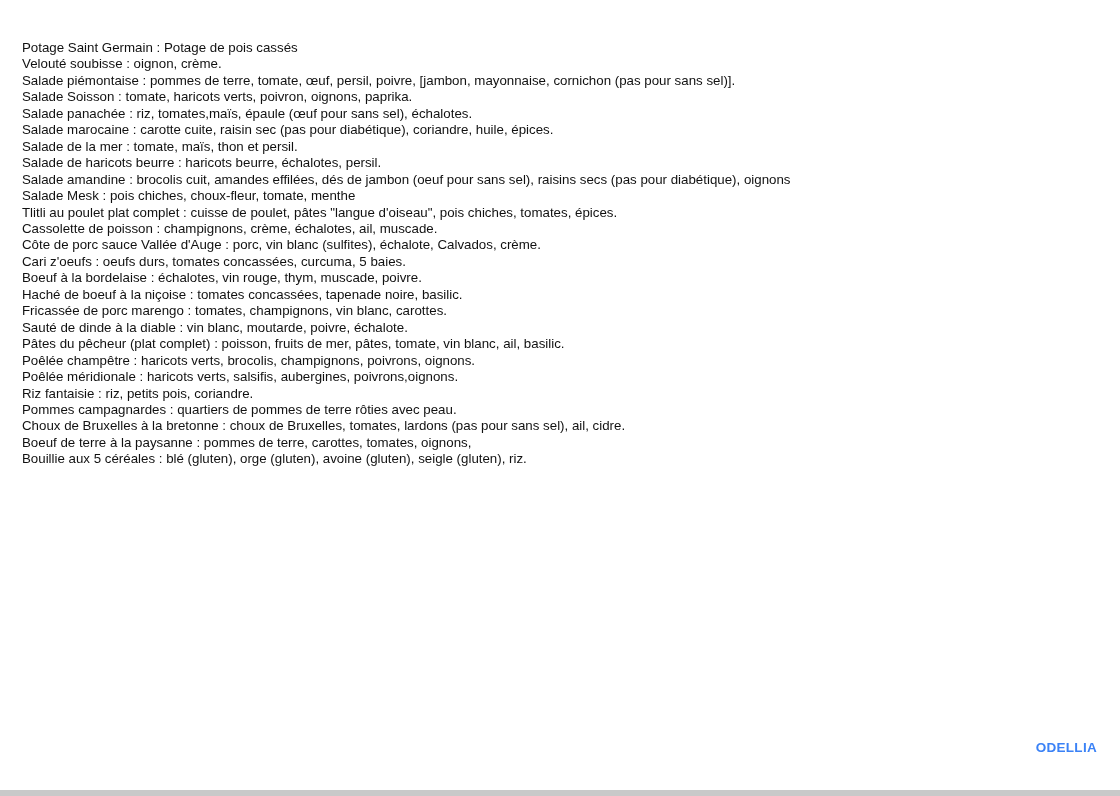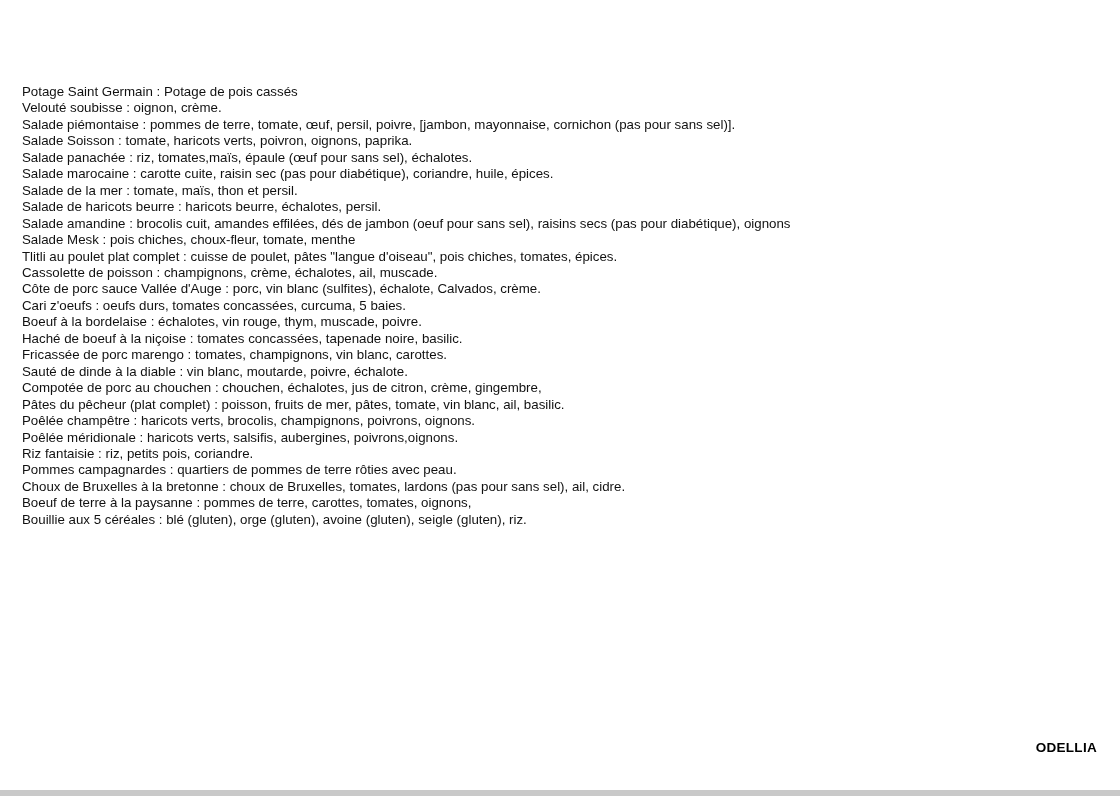--- a/index.html
+++ b/index.html
@@ -14,36 +14,35 @@
     background: #ffffff;
     overflow: hidden;
     font-family: "Liberation Sans", sans-serif;
     color: #000000;
   }
   .menu-list {
     position: absolute;
     left: 22px;
     top: 40px;
     right: 10px;
-    margin-top: 44px;
   }
   .menu-line {
     font-size: 13.3px;
     line-height: 16.45px;
     white-space: nowrap;
     color: #111111;
   }
   .footer-brand {
     position: absolute;
     top: 740px;
     right: 23px;
     font-size: 13.5px;
     font-weight: bold;
     letter-spacing: 0.3px;
-    color: #000000;
+    color: #3b82f6;
   }
   .bottom-bar {
     position: absolute;
     left: 0;
     bottom: 0;
     width: 100%;
     height: 6px;
     background: #c9c9c9;
   }
 </style>
@@ -63,21 +62,20 @@
       <div class="menu-line">Salade amandine : brocolis cuit, amandes effilées, dés de jambon (oeuf pour sans sel), raisins secs (pas pour diabétique), oignons</div>
       <div class="menu-line">Salade Mesk : pois chiches, choux-fleur, tomate, menthe</div>
       <div class="menu-line">Tlitli au poulet plat complet : cuisse de poulet, pâtes "langue d'oiseau", pois chiches, tomates, épices.</div>
       <div class="menu-line">Cassolette de poisson : champignons, crème, échalotes, ail, muscade.</div>
       <div class="menu-line">Côte de porc sauce Vallée d'Auge : porc, vin blanc (sulfites), échalote, Calvados, crème.</div>
       <div class="menu-line">Cari z'oeufs : oeufs durs, tomates concassées, curcuma, 5 baies.</div>
       <div class="menu-line">Boeuf à la bordelaise : échalotes, vin rouge, thym, muscade, poivre.</div>
       <div class="menu-line">Haché de boeuf à la niçoise : tomates concassées, tapenade noire, basilic.</div>
       <div class="menu-line">Fricassée de porc marengo : tomates, champignons, vin blanc, carottes.</div>
       <div class="menu-line">Sauté de dinde à la diable : vin blanc, moutarde, poivre, échalote.</div>
-      <div class="menu-line">Compotée de porc au chouchen : chouchen, échalotes, jus de citron, crème, gingembre,</div>
       <div class="menu-line">Pâtes du pêcheur (plat complet) : poisson, fruits de mer, pâtes, tomate, vin blanc, ail, basilic.</div>
       <div class="menu-line">Poêlée champêtre : haricots verts, brocolis, champignons, poivrons, oignons.</div>
       <div class="menu-line">Poêlée méridionale : haricots verts, salsifis, aubergines, poivrons,oignons.</div>
       <div class="menu-line">Riz fantaisie : riz, petits pois, coriandre.</div>
       <div class="menu-line">Pommes campagnardes : quartiers de pommes de terre rôties avec peau.</div>
       <div class="menu-line">Choux de Bruxelles à la bretonne : choux de Bruxelles, tomates, lardons (pas pour sans sel), ail, cidre.</div>
       <div class="menu-line">Boeuf de terre à la paysanne : pommes de terre, carottes, tomates, oignons,</div>
       <div class="menu-line">Bouillie aux 5 céréales : blé (gluten), orge (gluten), avoine (gluten), seigle (gluten), riz.</div>
     </div>
   <div class="footer-brand">ODELLIA</div>

